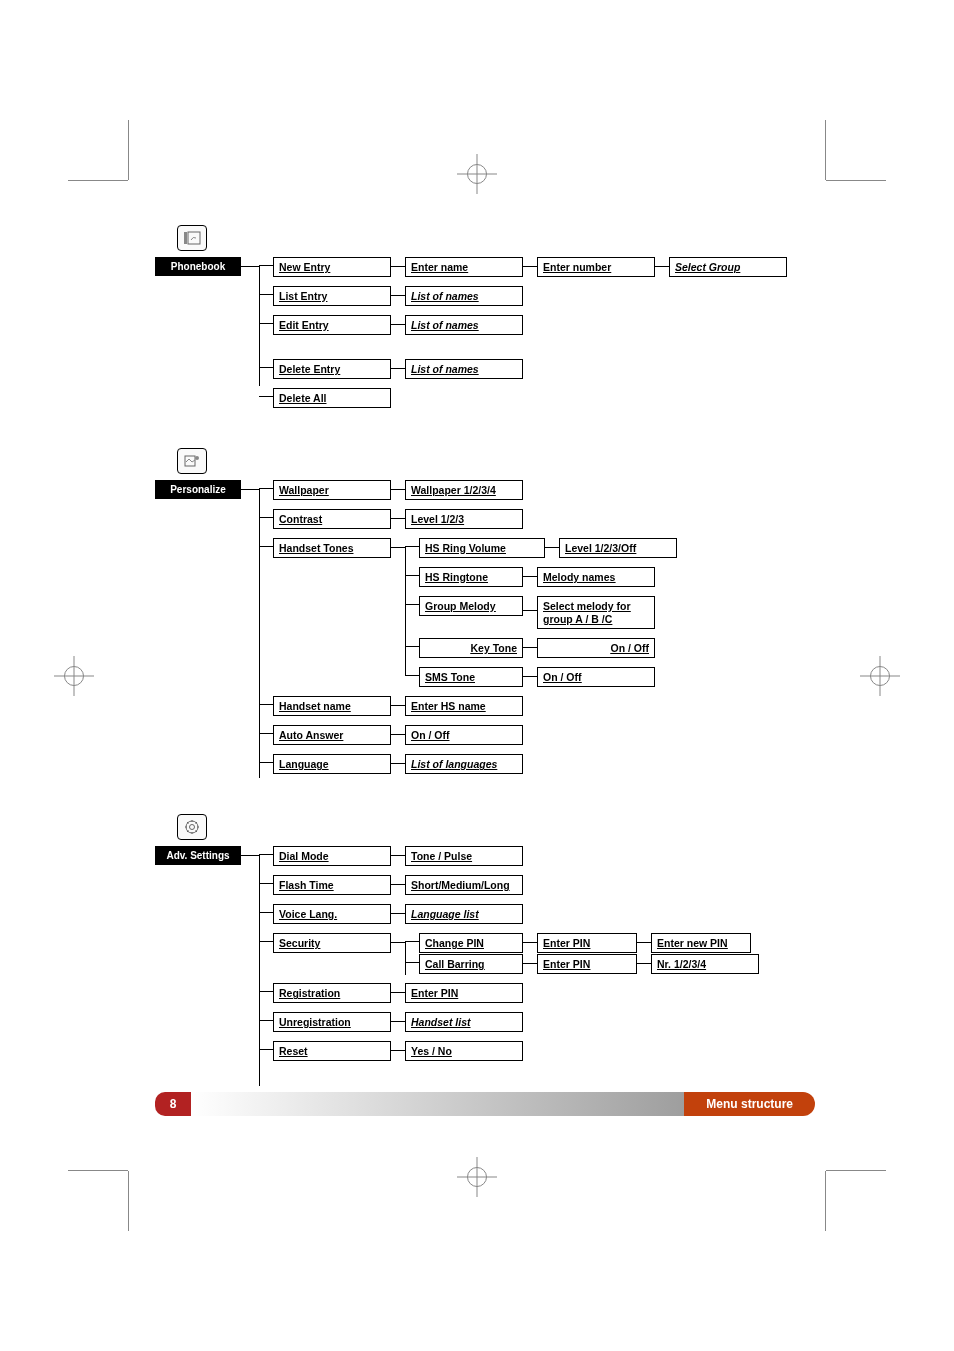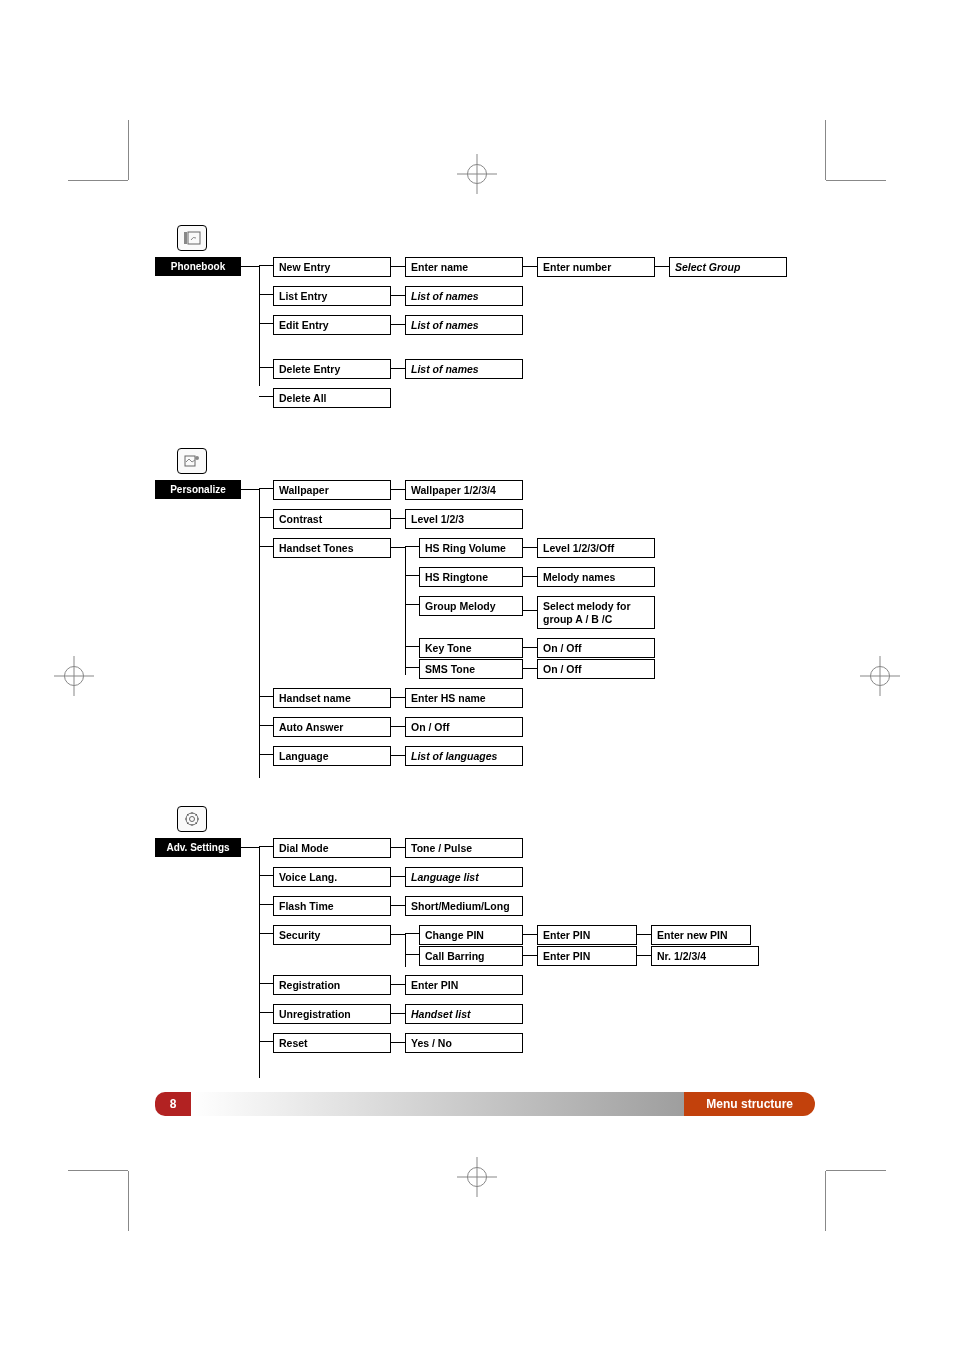--- a/index.html
+++ b/index.html
@@ -38,21 +38,21 @@
   .node.two { line-height: 1.2; }
 
   .hconn { width: 18px; height: 1px; background: #000; margin-top: 9px; flex-shrink:0; }
   .hconn.s { width: 14px; }
 
   .footer { position: absolute; left: 155px; bottom: 235px; width: 660px; height: 24px; display: flex; align-items: stretch; }
   .footer .pg { background: #b22222; color: #fff; font-weight: bold; font-size: 12px; width: 36px; display:flex; align-items:center; justify-content:center; border-radius: 10px 0 0 10px; }
   .footer .mid { flex: 1; background: linear-gradient(to right, #fff 0%, #d9d9d9 40%, #9e9e9e 100%); }
   .footer .lbl { background: #c2410c; color: #fff; font-weight: bold; font-size: 12px; padding: 0 22px; display:flex; align-items:center; border-radius: 0 12px 12px 0; }
 
-  .subcol { display:flex; flex-direction:column; }
+  .subcol { display:flex; flex-direction:column;text-decoration:underline; }
   .lev { display:flex; align-items:flex-start; }
 
 </style>
 </head>
 <body>
 
 <div class="page">
 
   <div class="crop tl-h"></div>
   <div class="crop tl-v"></div>
@@ -164,37 +164,37 @@
 
             <div class="lev" style="margin-bottom:9px;">
               <div style="width:14px;height:9px;border-bottom:1px solid #000;"></div>
               <div class="node">Handset Tones</div>
               <div class="hconn s"></div>
               <div style="position:relative;">
                 <div style="position:absolute;left:0;top:9px;width:1px;height:128px;background:#000;"></div>
                 <div class="subcol">
                   <div class="lev" style="margin-bottom:9px;">
                     <div style="width:14px;height:9px;border-bottom:1px solid #000;"></div>
-                    <div class="node" style="width:104px;">HS Ring Volume</div>
+                    <div class="node" style="width:126px;">HS Ring Volume</div>
                     <div class="hconn s"></div>
                     <div class="node">Level 1/2/3/Off</div>
                   </div>
                   <div class="lev" style="margin-bottom:9px;">
                     <div style="width:14px;height:9px;border-bottom:1px solid #000;"></div>
                     <div class="node" style="width:104px;">HS Ringtone</div>
                     <div class="hconn s"></div>
                     <div class="node">Melody names</div>
                   </div>
                   <div class="lev" style="margin-bottom:9px;">
                     <div style="width:14px;height:9px;border-bottom:1px solid #000;"></div>
                     <div class="node" style="width:104px;">Group Melody</div>
                     <div class="hconn s" style="margin-top:14px;"></div>
                     <div class="node two">Select melody for group A / B /C</div>
                   </div>
-                  <div class="lev" style="margin-bottom:1px;">
+                  <div class="lev" style="margin-bottom:9px;text-align:right;">
                     <div style="width:14px;height:9px;border-bottom:1px solid #000;"></div>
                     <div class="node" style="width:104px;">Key Tone</div>
                     <div class="hconn s"></div>
                     <div class="node">On / Off</div>
                   </div>
                   <div class="lev">
                     <div style="width:14px;height:9px;border-bottom:1px solid #000;"></div>
                     <div class="node" style="width:104px;">SMS Tone</div>
                     <div class="hconn s"></div>
                     <div class="node">On / Off</div>
@@ -243,29 +243,29 @@
           <div style="position:absolute;left:0;top:9px;width:1px;height:231px;background:#000;"></div>
           <div class="subcol">
             <div class="lev" style="margin-bottom:9px;">
               <div style="width:14px;height:9px;border-bottom:1px solid #000;"></div>
               <div class="node">Dial Mode</div>
               <div class="hconn s"></div>
               <div class="node">Tone / Pulse</div>
             </div>
             <div class="lev" style="margin-bottom:9px;">
               <div style="width:14px;height:9px;border-bottom:1px solid #000;"></div>
+              <div class="node">Flash Time</div>
+              <div class="hconn s"></div>
+              <div class="node">Short/Medium/Long</div>
+            </div>
+            <div class="lev" style="margin-bottom:9px;">
+              <div style="width:14px;height:9px;border-bottom:1px solid #000;"></div>
               <div class="node">Voice Lang.</div>
               <div class="hconn s"></div>
               <div class="node italic">Language list</div>
-            </div>
-            <div class="lev" style="margin-bottom:9px;">
-              <div style="width:14px;height:9px;border-bottom:1px solid #000;"></div>
-              <div class="node">Flash Time</div>
-              <div class="hconn s"></div>
-              <div class="node">Short/Medium/Long</div>
             </div>
 
             <div class="lev" style="margin-bottom:9px;">
               <div style="width:14px;height:9px;border-bottom:1px solid #000;"></div>
               <div class="node">Security</div>
               <div class="hconn s"></div>
               <div style="position:relative;">
                 <div style="position:absolute;left:0;top:9px;width:1px;height:33px;background:#000;"></div>
                 <div class="subcol">
                   <div class="lev" style="margin-bottom:1px;">

